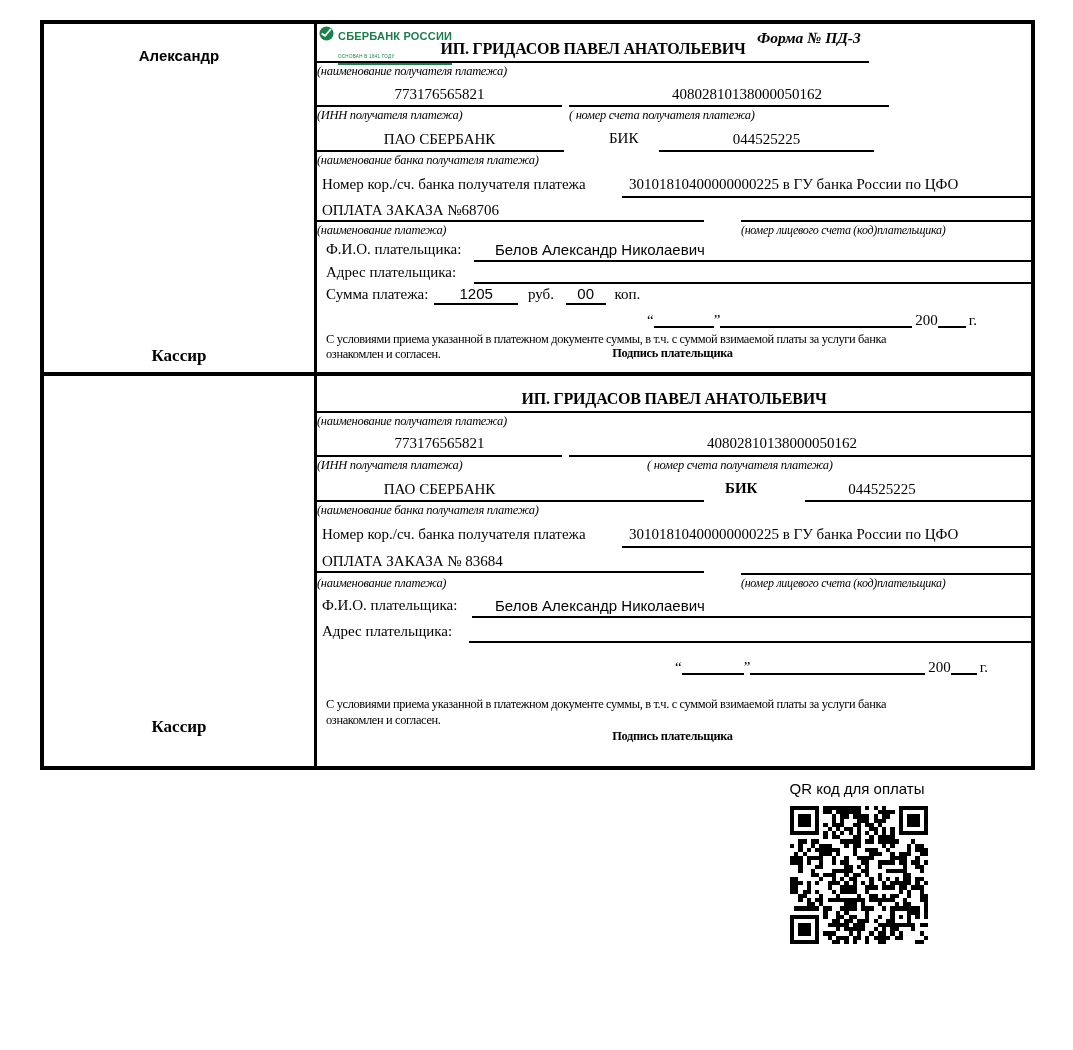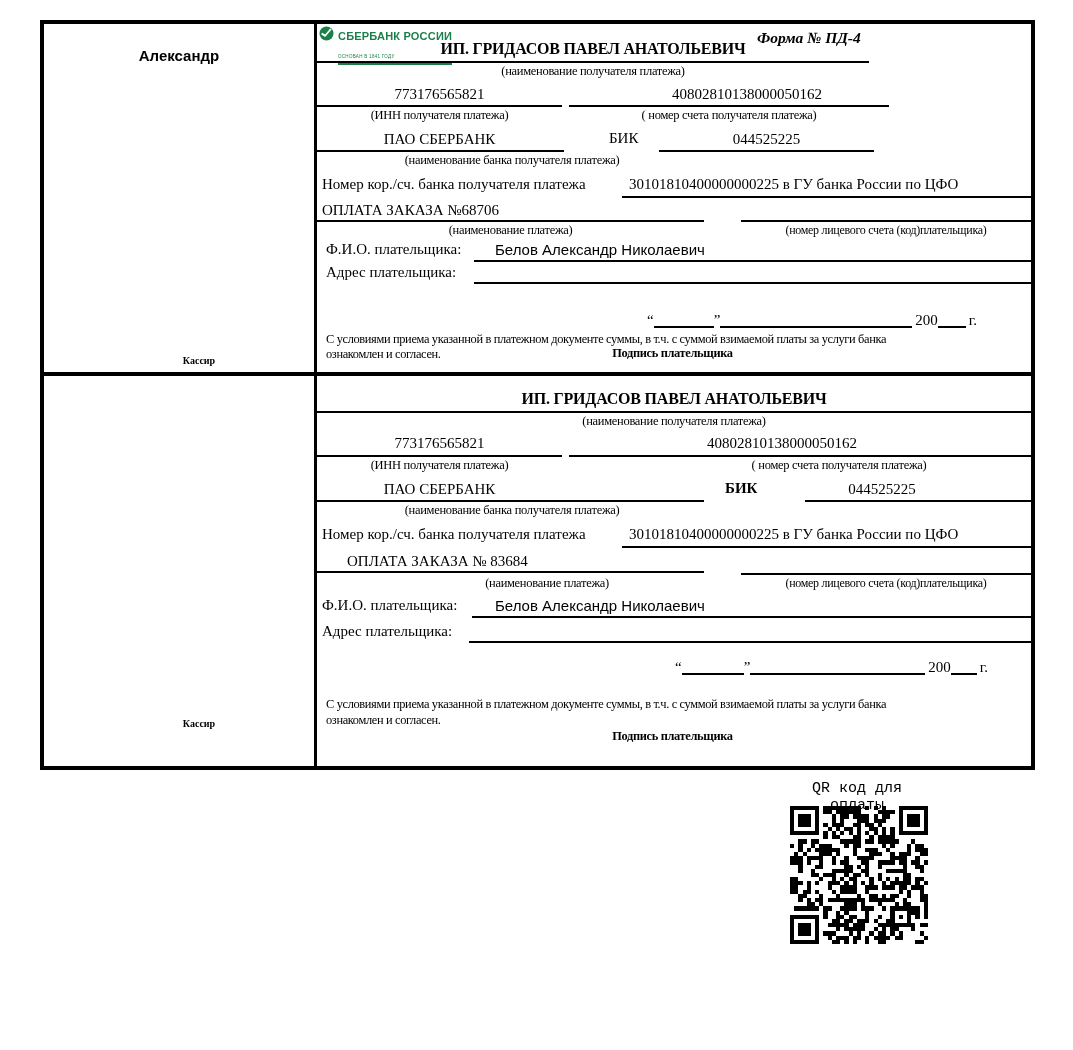--- a/index.html
+++ b/index.html
@@ -10,38 +10,38 @@
   .stub{position:absolute;left:0;width:270px;border-right:3px solid #000;}
   .stub1{top:0;height:348px;}
   .stub2{top:352px;height:390px;}
   .midrule{position:absolute;left:0;top:348px;width:100%;height:4px;background:#000;}
   .content{position:absolute;left:273px;right:0;}
   .content1{top:0;height:348px;}
   .content2{top:352px;height:390px;}
   .t{position:absolute;white-space:nowrap;font-size:15px;line-height:1.1;}
   .ctr{text-align:center;}
   .b{font-weight:bold;}
-  .cap{font-size:12.5px;text-align:center;letter-spacing:-0.3px;}
+  .cap{font-size:12.5px;letter-spacing:-0.3px;font-style:italic;}
   .cap-sm{font-size:12px;}
   .sans{font-family:"Liberation Sans",sans-serif;}
   .name{font-size:16px;font-weight:bold;letter-spacing:-0.2px;}
   .forma{font-size:15.5px;font-weight:bold;font-style:italic;}
   .hline{position:absolute;height:0;border-top:2px solid #000;}
   .agr{font-size:12.4px;letter-spacing:-0.35px;}
   .stub-title-sans{font-family:"Liberation Sans",sans-serif;font-weight:bold;font-size:15px;}
-  .stub-title-ser{font-weight:bold;font-size:10px;padding-left:20px;}
+  .stub-title-ser{font-weight:bold;font-size:17px;}
   .iu{display:inline-block;border-bottom:2px solid #000;text-align:center;vertical-align:baseline;}
   .daterow{display:flex;align-items:baseline;font-size:15px;}
   .daterow .iu{transform:translateY(3px);}
   .logo{position:absolute;display:flex;align-items:flex-start;}
   .logo-txt{margin-left:4px;border-bottom:2px solid #1b7f4a;padding-bottom:1px;}
   .logo-name{font-family:"Liberation Sans",sans-serif;font-weight:bold;font-size:11px;color:#1b7f4a;letter-spacing:0.2px;}
   .logo-tag{font-family:"Liberation Sans",sans-serif;font-size:4.5px;color:#1b7f4a;letter-spacing:0.3px;}
   .qr-label{position:absolute;left:787px;top:780px;width:140px;text-align:center;
-            font-family:Liberation Mono, monospace;font-size:15px;}
+            font-family:Liberation Sans, sans-serif;font-size:15px;}
   .qr-box{position:absolute;left:790px;top:806px;width:138px;height:138px;}
 </style>
 </head>
 <body>
 
 <div class="page">
   <div class="doc-frame">
 
     <div class="stub stub1">
       <div class="t stub-title-sans ctr" style="left:0;top:24px;width:270px;">Александр</div>
@@ -55,21 +55,21 @@
           <svg width="15" height="15" viewBox="0 0 15 15">
             <circle cx="7.5" cy="7.5" r="7" fill="#1b7f4a"></circle>
             <path d="M2 8.2 L6.2 11 L12.6 3.6 L11.2 2.6 L6.1 8.6 L3.2 6.7 Z" fill="#ffffff"></path>
           </svg>
         </span>
         <span class="logo-txt">
           <span class="logo-name">СБЕРБАНК РОССИИ</span><br>
           <span class="logo-tag">ОСНОВАН В 1841 ГОДУ</span>
         </span>
       </div>
-      <div class="t forma" style="left:440px;top:5px;width:150px;">Форма № ПД-4</div>
+      <div class="t forma" style="left:440px;top:5px;width:150px;">Форма № ПД-3</div>
 
       <div class="t name ctr" style="left:0;top:16px;width:552px;">ИП. ГРИДАСОВ ПАВЕЛ АНАТОЛЬЕВИЧ</div>
       <div class="hline" style="left:0;top:37px;width:552px;"></div>
       <div class="t cap" style="left:0;top:41px;width:552px;">(наименование получателя платежа)</div>
 
       <div class="t ctr" style="left:0;top:62px;width:245px;">773176565821</div>
       <div class="t ctr" style="left:265px;top:62px;width:330px;">40802810138000050162</div>
       <div class="hline" style="left:0;top:81px;width:245px;"></div>
       <div class="hline" style="left:252px;top:81px;width:320px;"></div>
       <div class="t cap" style="left:0;top:85px;width:245px;">(ИНН получателя платежа)</div>
@@ -91,20 +91,27 @@
       <div class="hline" style="left:424px;top:196px;width:290px;"></div>
       <div class="t cap" style="left:0;top:200px;width:387px;">(наименование платежа)</div>
       <div class="t cap cap-sm" style="left:424px;top:200px;width:290px;">(номер лицевого счета (код)плательщика)</div>
 
       <div class="t" style="left:9px;top:217px;">Ф.И.О. плательщика:</div>
       <div class="t sans" style="left:178px;top:218px;">Белов Александр Николаевич</div>
       <div class="hline" style="left:157px;top:236px;width:557px;"></div>
       <div class="t" style="left:9px;top:240px;">Адрес плательщика:</div>
       <div class="hline" style="left:157px;top:258px;width:557px;"></div>
 
+      <div class="t" style="left:9px;top:262px;">
+        <span>Сумма платежа:</span>
+        <span class="iu sans" style="width:84px;margin-left:2px;">1205</span>
+        <span style="margin-left:6px;">руб.</span>
+        <span class="iu sans" style="width:40px;margin-left:8px;">00</span>
+        <span style="margin-left:5px;">коп.</span>
+      </div>
 
       <div class="t daterow" style="left:330px;top:288px;">
         <span>“</span>
         <span class="iu" style="width:60px;"></span>
         <span>”</span>
         <span class="iu" style="width:192px;"></span>
         <span style="margin-left:3px;">200</span>
         <span class="iu" style="width:28px;"></span>
         <span style="margin-left:3px;">г.</span>
       </div>
@@ -136,21 +143,21 @@
       <div class="hline" style="left:0;top:124px;width:387px;"></div>
       <div class="t b" style="left:408px;top:104px;">БИК</div>
       <div class="t ctr" style="left:500px;top:105px;width:130px;">044525225</div>
       <div class="hline" style="left:488px;top:124px;width:226px;"></div>
       <div class="t cap" style="left:0;top:128px;width:390px;">(наименование банка получателя платежа)</div>
 
       <div class="t" style="left:5px;top:150px;">Номер кор./сч. банка получателя платежа</div>
       <div class="t" style="left:312px;top:150px;">30101810400000000225 в ГУ банка России по ЦФО</div>
       <div class="hline" style="left:305px;top:170px;width:409px;"></div>
 
-      <div class="t" style="left:5px;top:177px;margin-left:25px;">ОПЛАТА ЗАКАЗА № 83684</div>
+      <div class="t" style="left:5px;top:177px;">ОПЛАТА ЗАКАЗА № 83684</div>
       <div class="hline" style="left:0;top:195px;width:387px;"></div>
       <div class="hline" style="left:424px;top:197px;width:290px;"></div>
       <div class="t cap" style="left:0;top:201px;width:460px;">(наименование платежа)</div>
       <div class="t cap cap-sm" style="left:424px;top:201px;width:290px;">(номер лицевого счета (код)плательщика)</div>
 
       <div class="t" style="left:5px;top:221px;">Ф.И.О. плательщика:</div>
       <div class="t sans" style="left:178px;top:222px;">Белов Александр Николаевич</div>
       <div class="hline" style="left:155px;top:240px;width:559px;"></div>
       <div class="t" style="left:5px;top:247px;">Адрес плательщика:</div>
       <div class="hline" style="left:152px;top:265px;width:562px;"></div>

